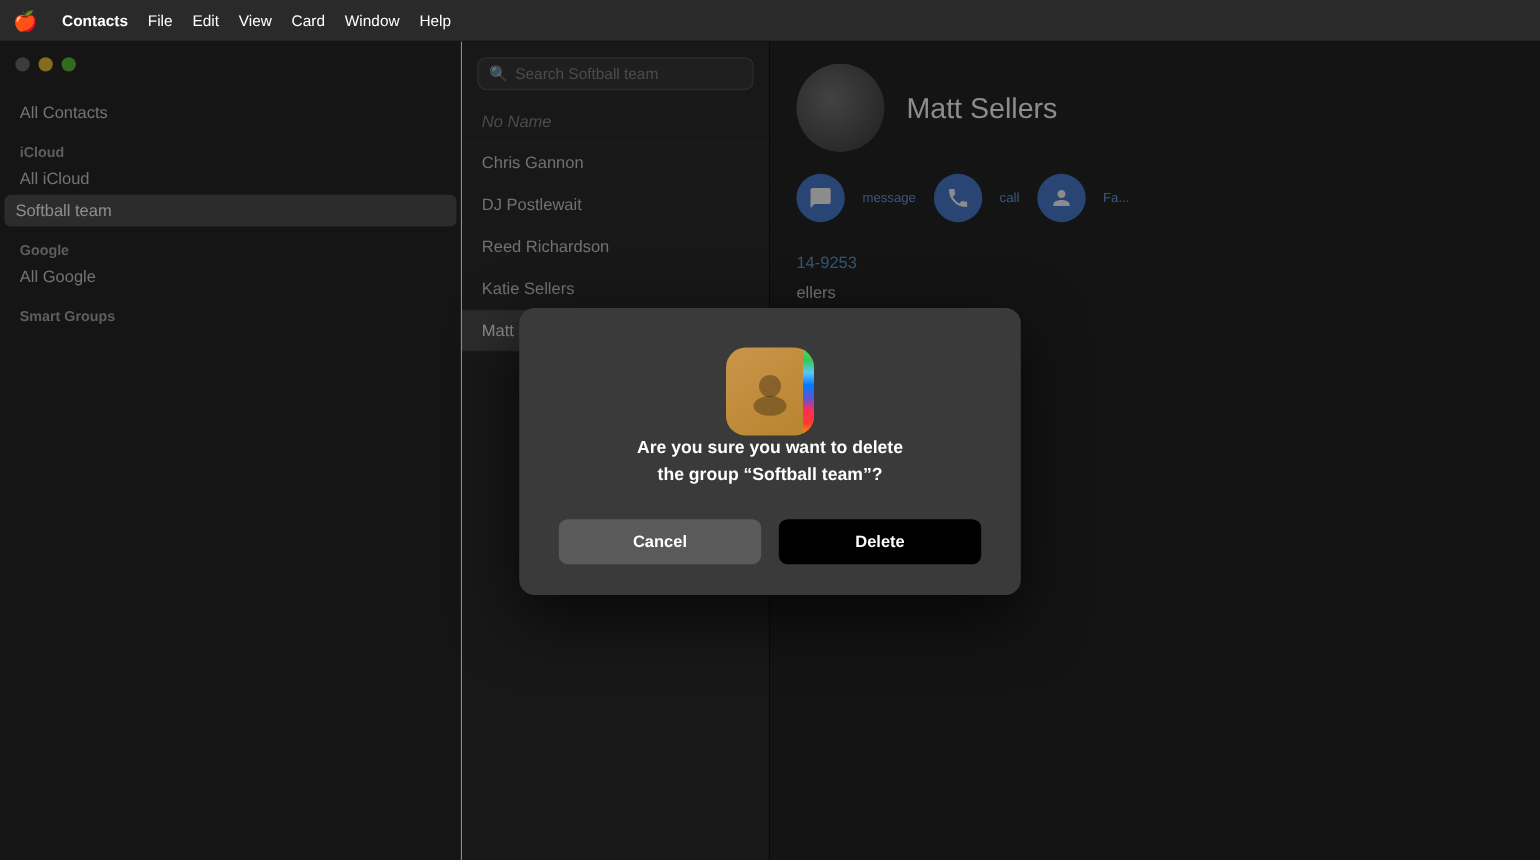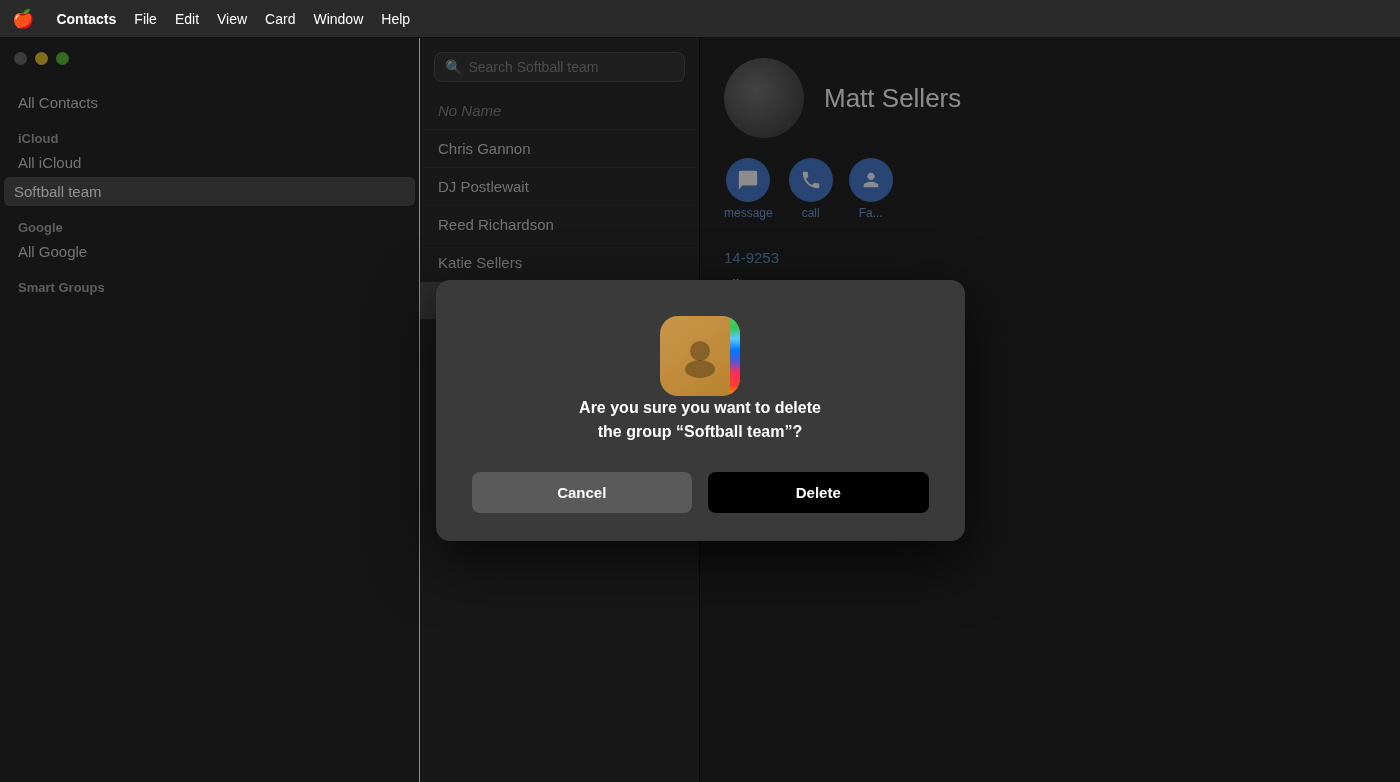--- a/index.html
+++ b/index.html
@@ -179,23 +179,23 @@
       font-size: 26px;
       font-weight: 500;
     }
     .action-buttons {
       display: flex;
       gap: 16px;
       padding: 0 24px 14px 24px;
     }
     .action-btn {
       display: flex;
-      flex-direction: column;
-      align-items: center;
-      gap: 4px;
+      flex-direction: row;
+      align-items: center;
+      gap: 16px;
     }
     .action-btn-circle {
       width: 44px;
       height: 44px;
       border-radius: 50%;
       background: #4a7fd4;
       display: flex;
       align-items: center;
       justify-content: center;
       font-size: 20px;
@@ -219,21 +219,21 @@
     .modal-overlay {
       position: absolute;
       top: 0; left: 0; right: 0; bottom: 0;
       background: rgba(0,0,0,0.45);
       display: flex;
       align-items: center;
       justify-content: center;
       z-index: 100;
     }
     .modal-dialog {
-      width: 529px;
+      width: 456px;
       background: #3a3a3a;
       border-radius: 14px;
       padding: 36px 36px 28px 36px;
       display: flex;
       flex-direction: column;
       align-items: center;
       box-shadow: 0 20px 60px rgba(0,0,0,0.7);
     }
     .contacts-app-icon {
       width: 80px;

